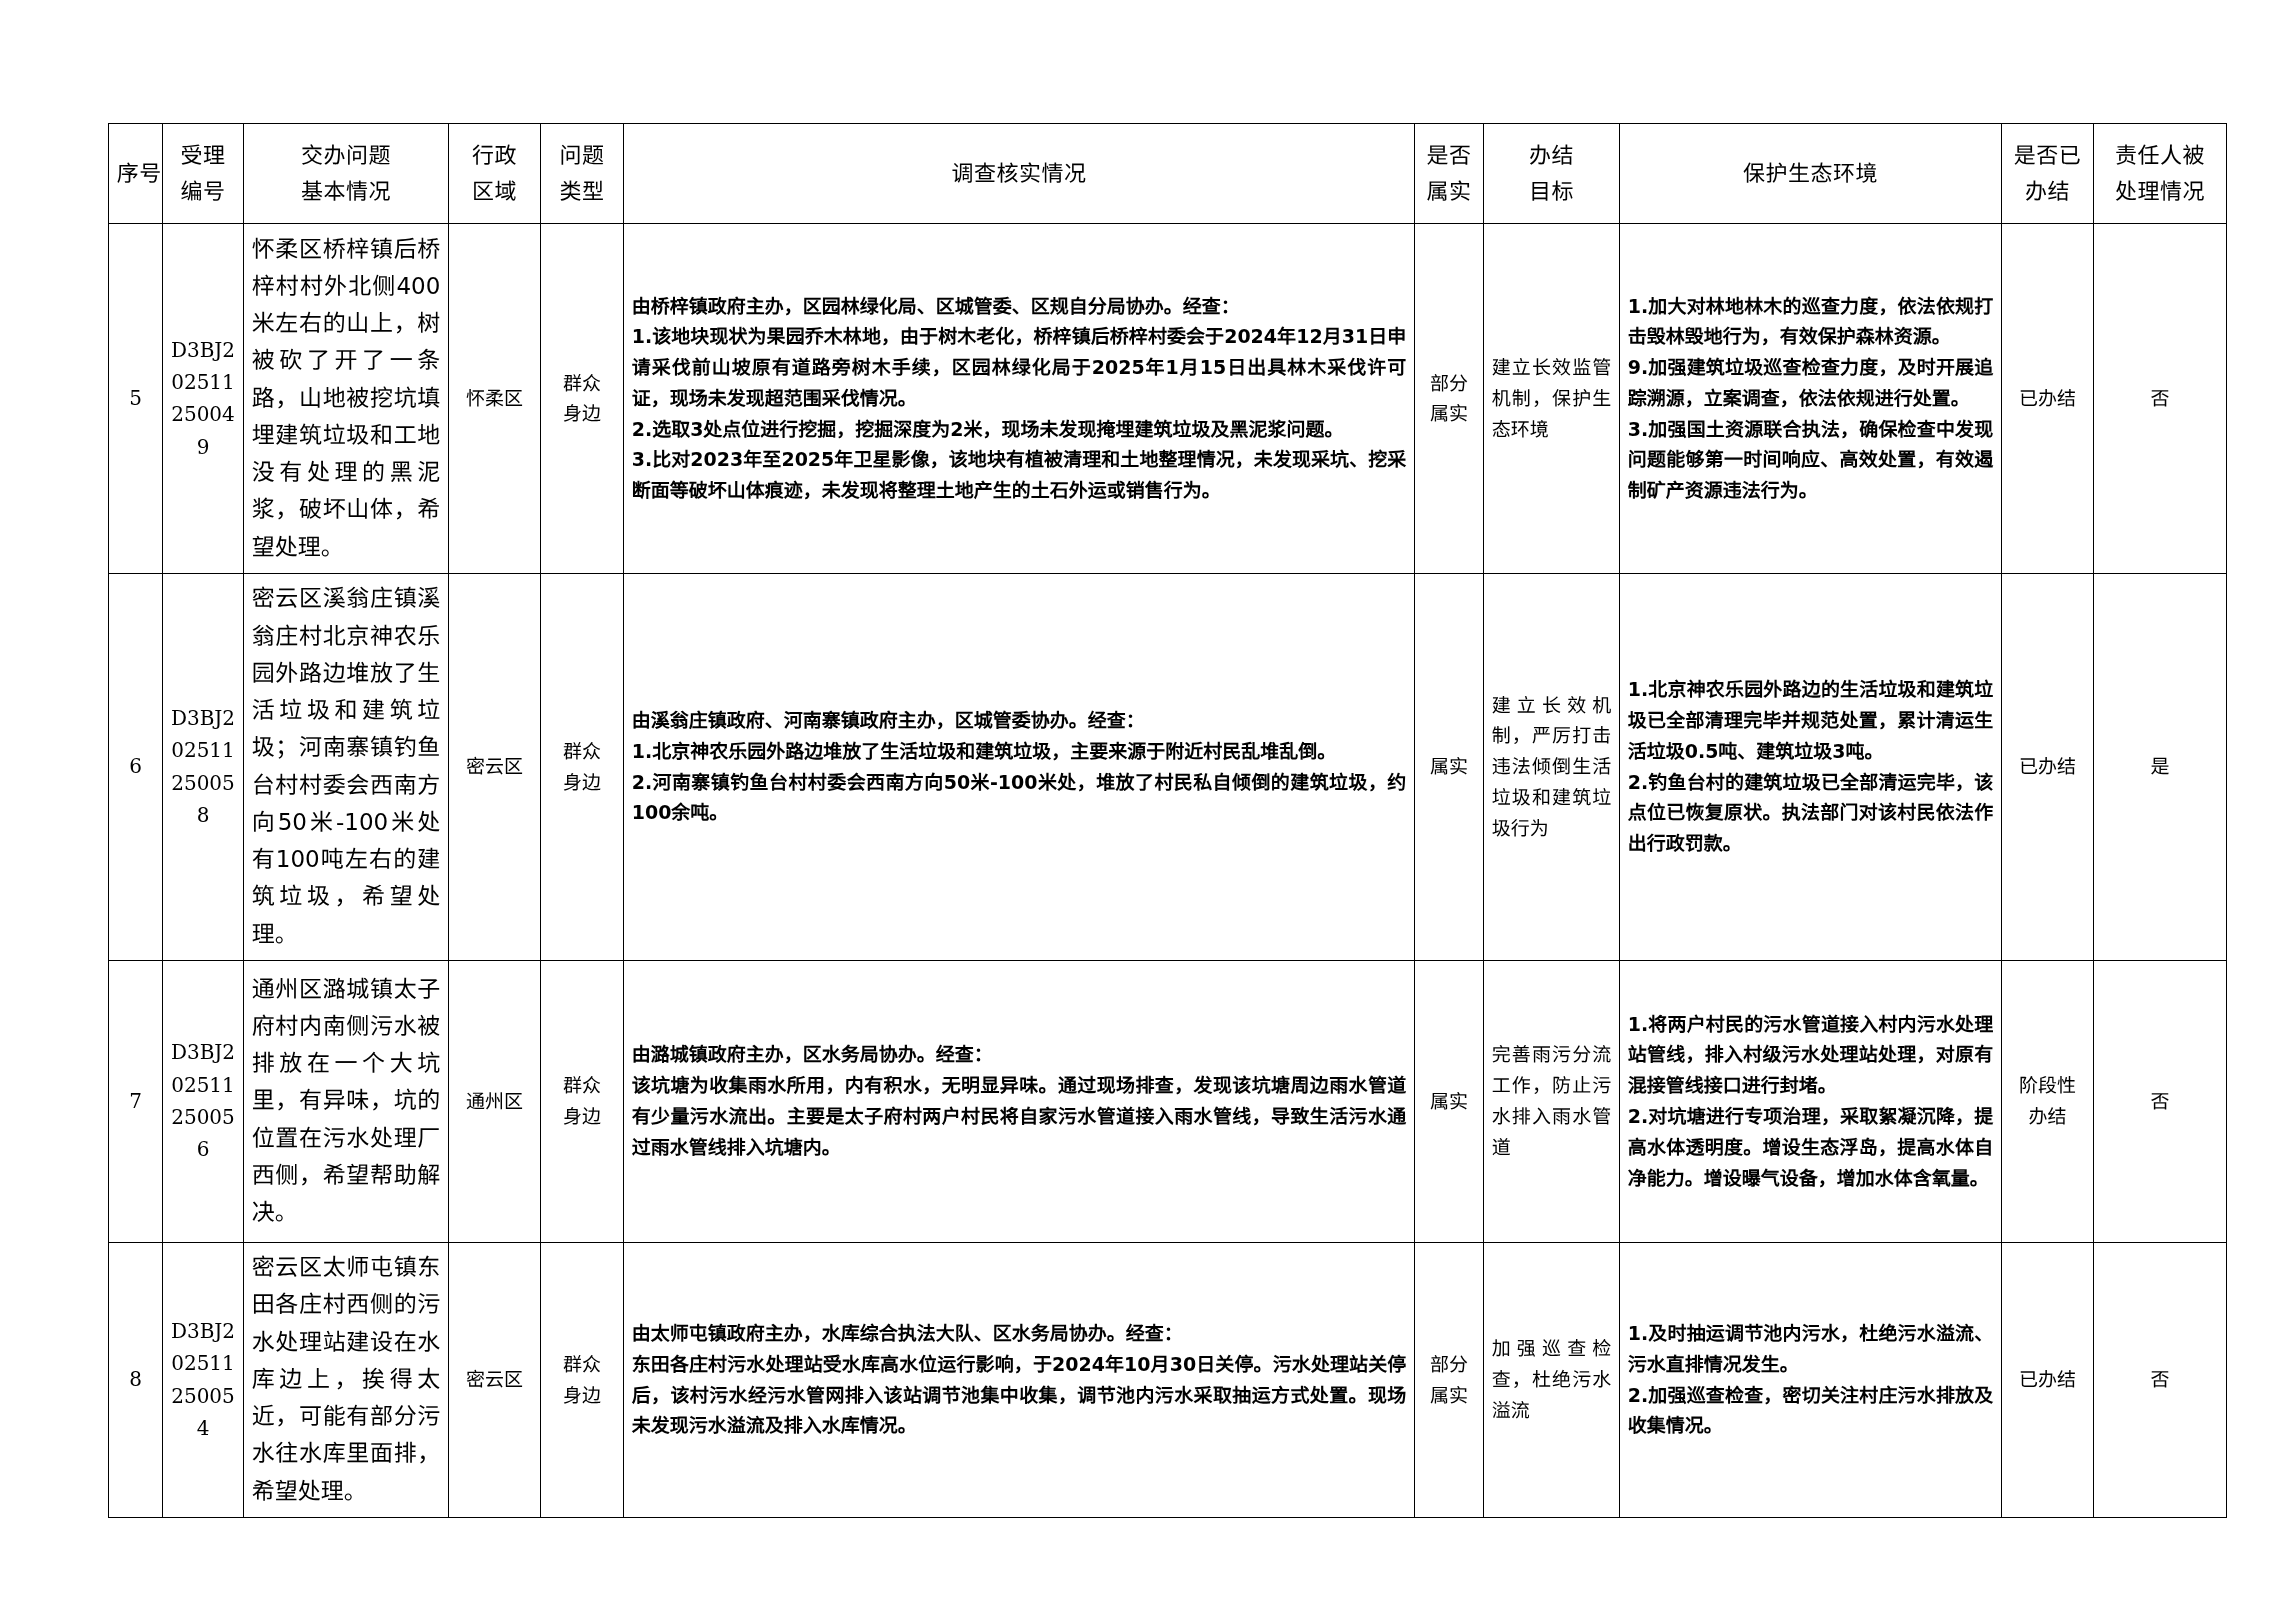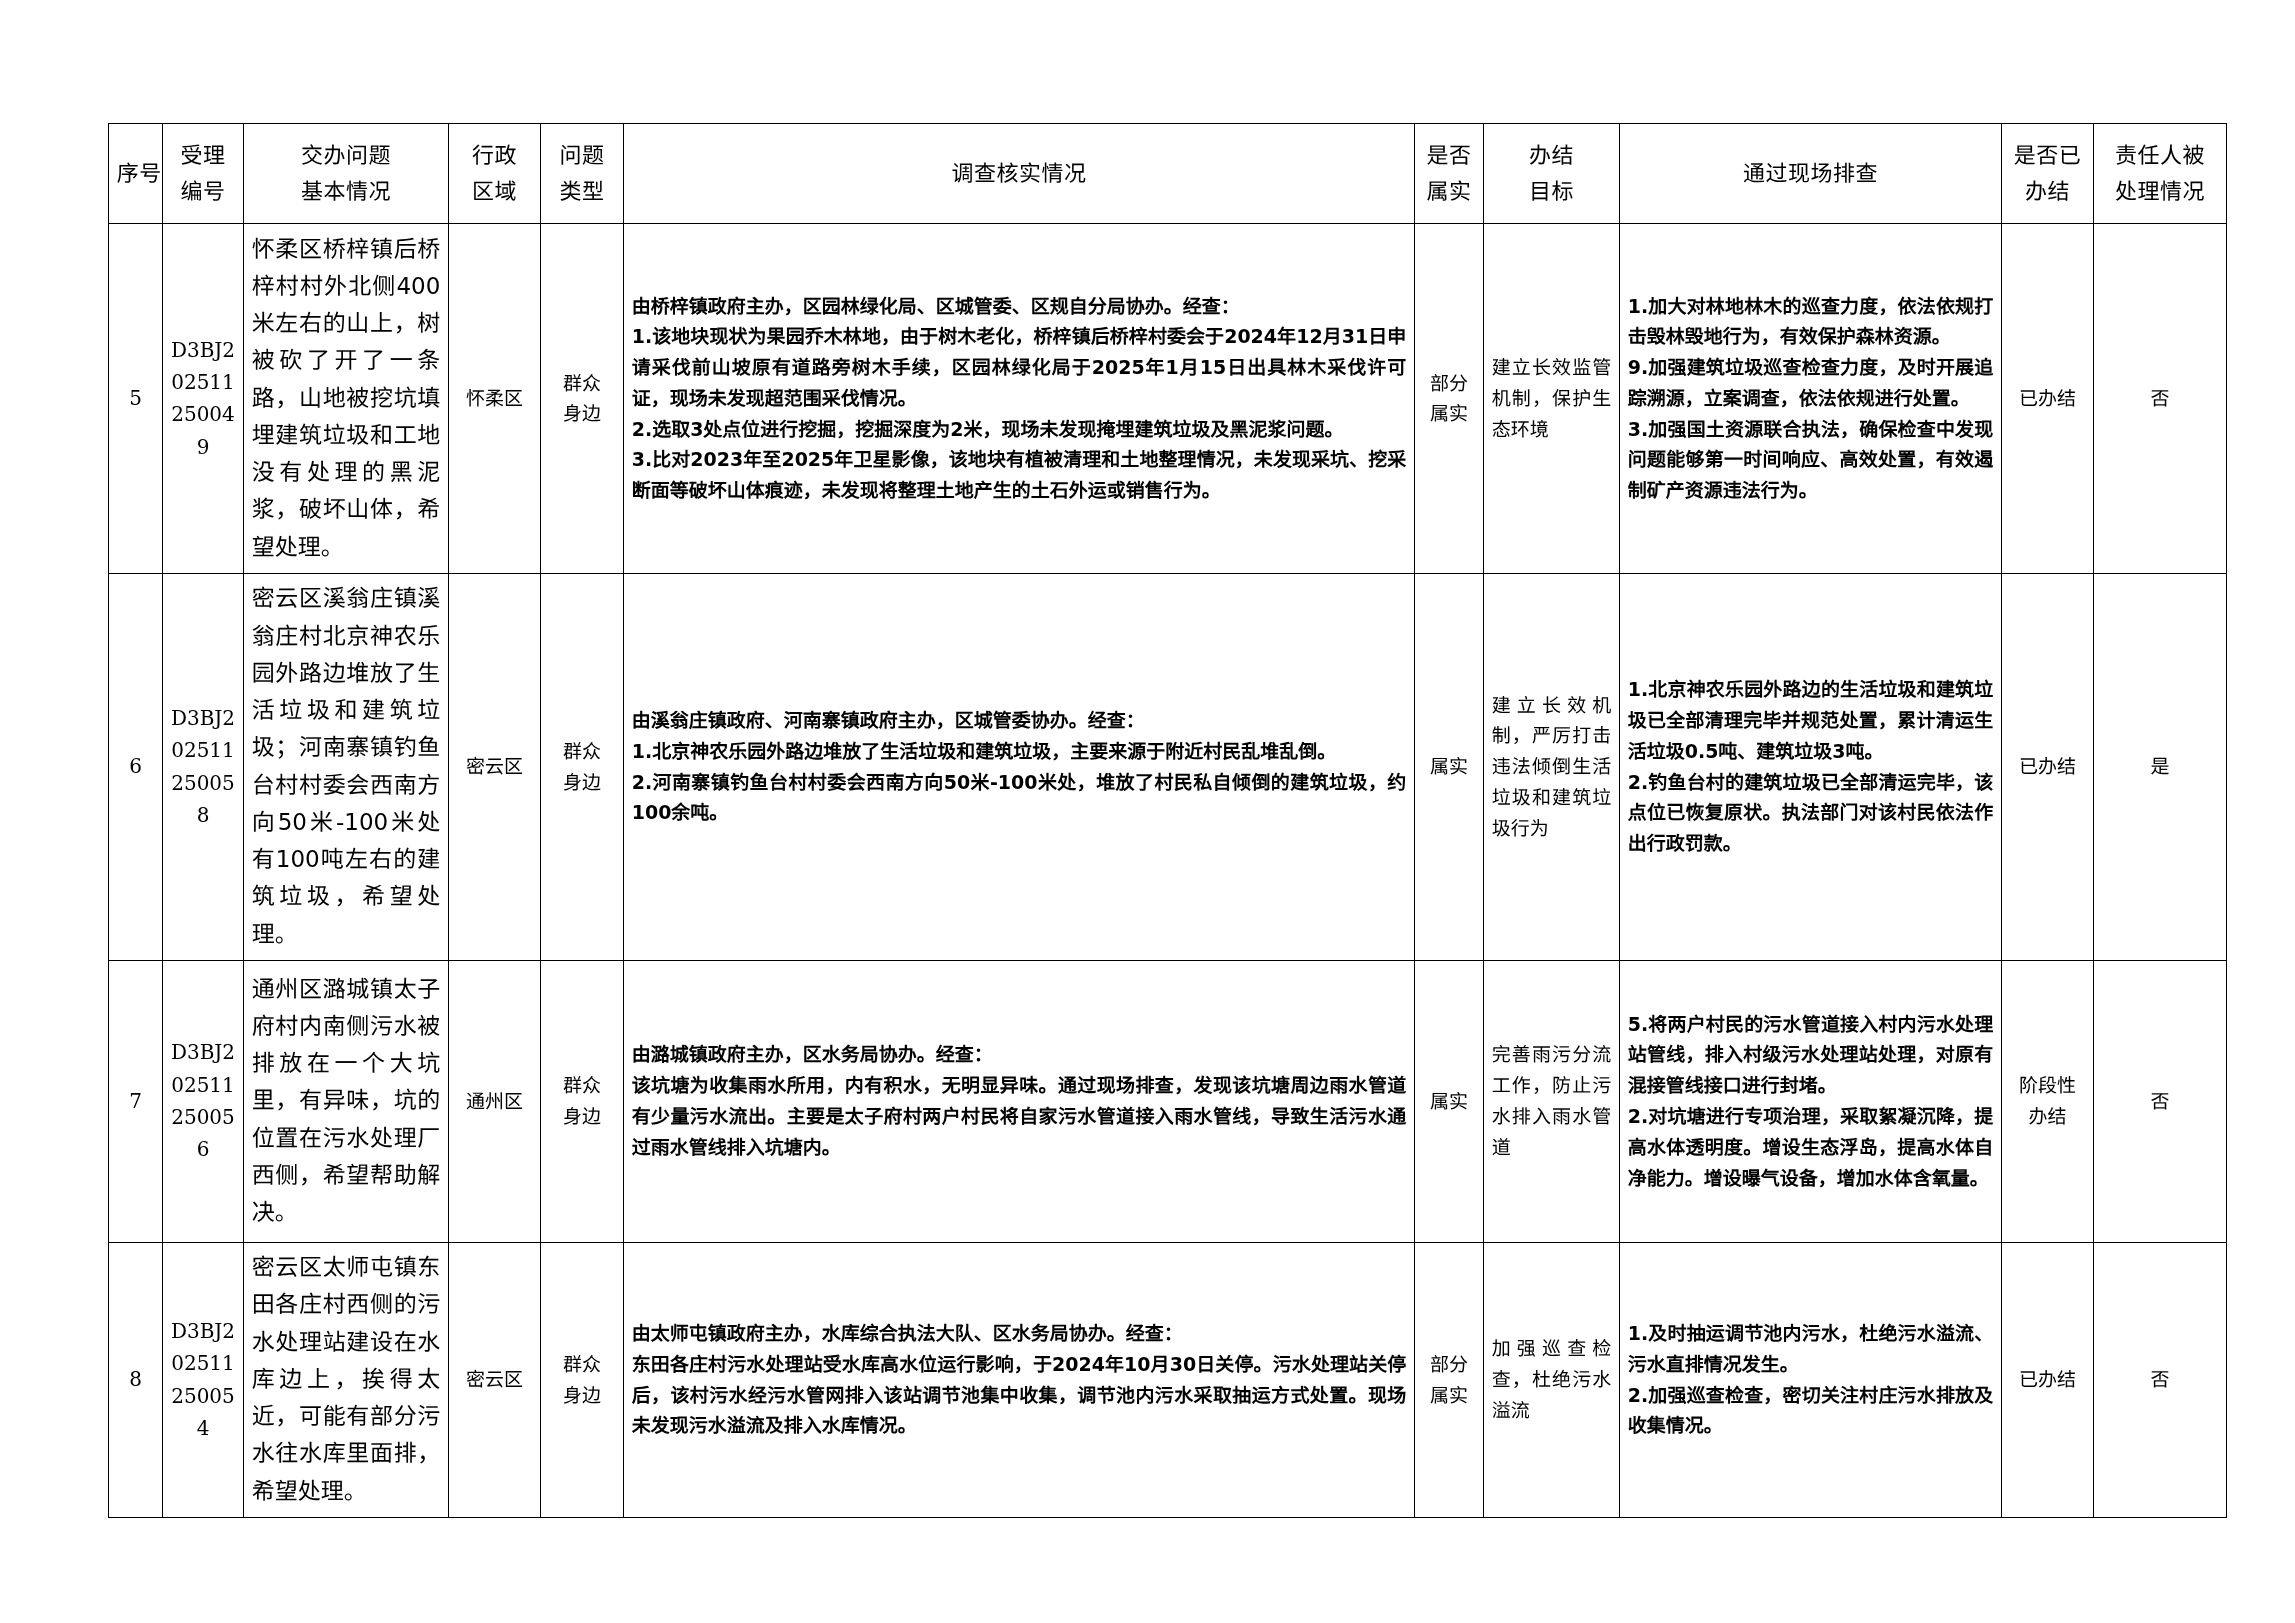--- a/index.html
+++ b/index.html
@@ -183,21 +183,21 @@
           </th>
         <th>
             <span class="hl">是否</span>
             <span class="hl">属实</span>
           </th>
         <th>
             <span class="hl">办结</span>
             <span class="hl">目标</span>
           </th>
         <th>
-            <span class="hl">通过现场排查</span>
+            <span class="hl">保护生态环境</span>
           </th>
         <th>
             <span class="hl">是否已</span>
             <span class="hl">办结</span>
           </th>
         <th>
             <span class="hl">责任人被</span>
             <span class="hl">处理情况</span>
           </th>
       </tr>
@@ -275,21 +275,21 @@
           </td>
         <td class="invest">
           <p>由潞城镇政府主办，区水务局协办。经查：</p>
           <p>该坑塘为收集雨水所用，内有积水，无明显异味。通过现场排查，发现该坑塘周边雨水管道有少量污水流出。主要是太子府村两户村民将自家污水管道接入雨水管线，导致生活污水通过雨水管线排入坑塘内。</p>
         </td>
         <td class="istrue">
             <span class="tl">属实</span>
           </td>
         <td class="goal">完善雨污分流工作，防止污水排入雨水管道</td>
         <td class="fix">
-          <p>5.将两户村民的污水管道接入村内污水处理站管线，排入村级污水处理站处理，对原有混接管线接口进行封堵。</p>
+          <p>1.将两户村民的污水管道接入村内污水处理站管线，排入村级污水处理站处理，对原有混接管线接口进行封堵。</p>
           <p>2.对坑塘进行专项治理，采取絮凝沉降，提高水体透明度。增设生态浮岛，提高水体自净能力。增设曝气设备，增加水体含氧量。</p>
         </td>
         <td class="isdone">
             <span class="tl">阶段性</span>
             <span class="tl">办结</span>
           </td>
         <td class="person">否</td>
       </tr>
 
       <tr class="r-8">

